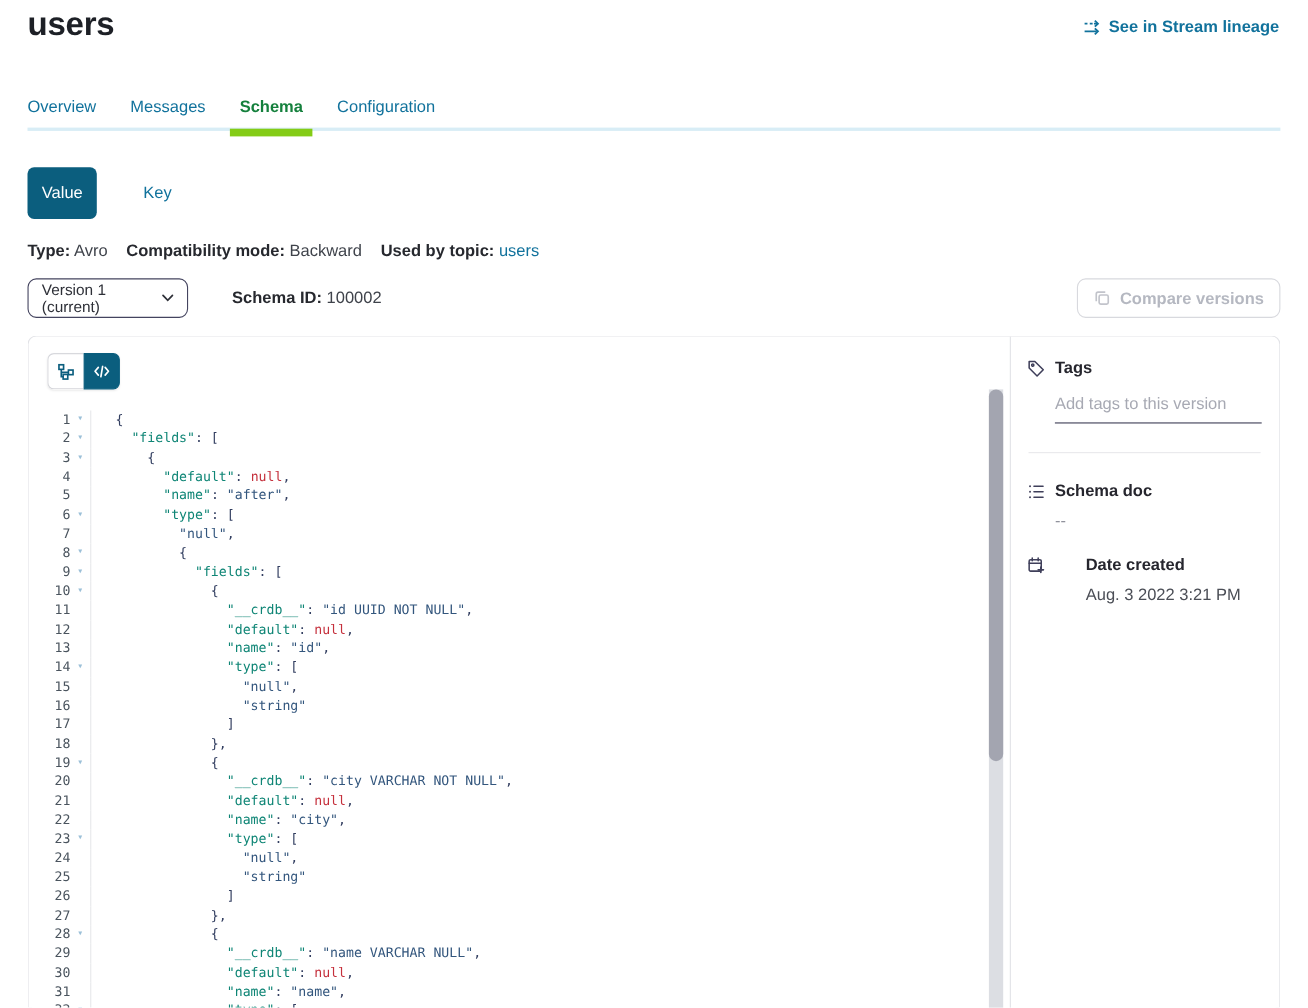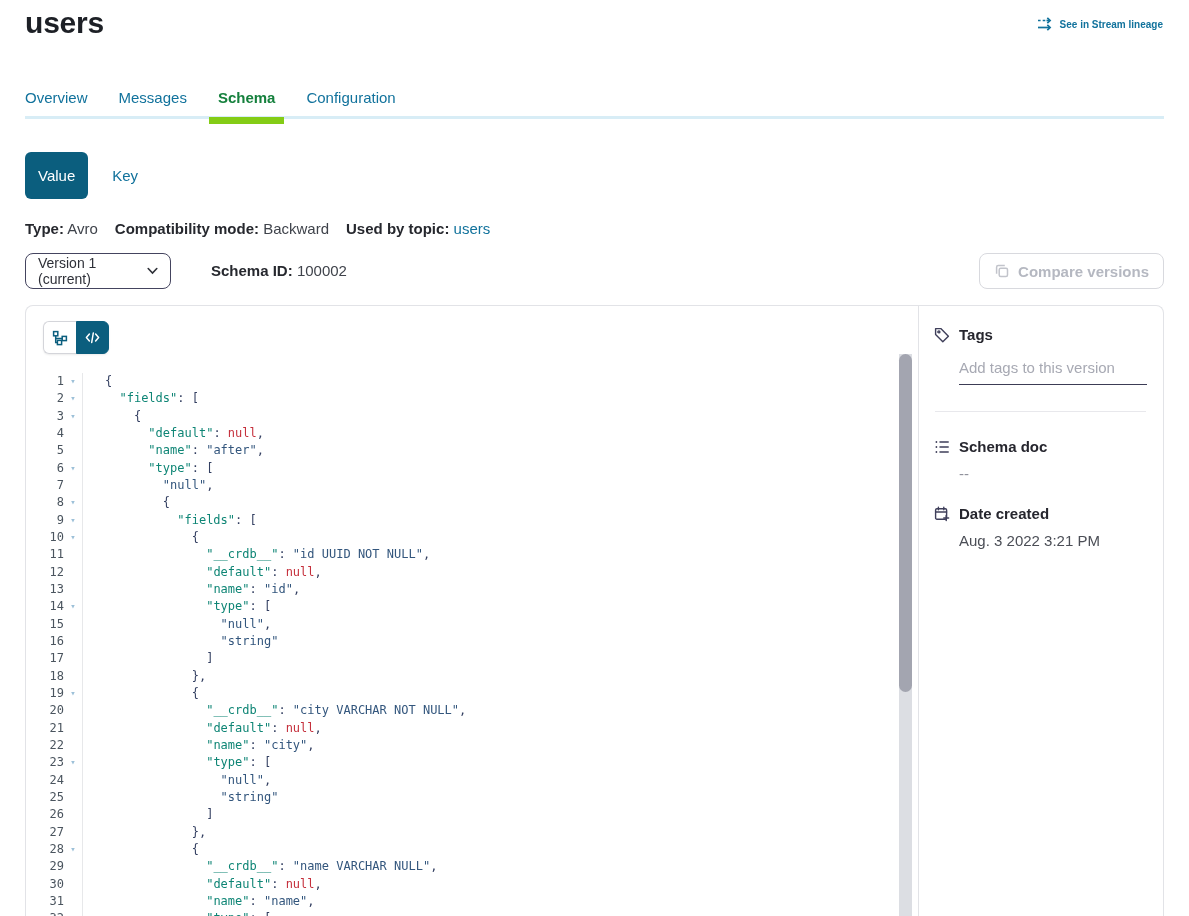--- a/index.html
+++ b/index.html
@@ -3,35 +3,35 @@
 <meta charset="utf-8">
 <style>
   * { margin:0; padding:0; box-sizing:border-box; }
   html,body { width:1189px; height:916px; background:#ffffff; overflow:hidden;
               font-family:"Liberation Sans", sans-serif; color:#3a3d45; }
   .abs { position:absolute; }
 
   
   #page-title { left:25px; top:6px; font-size:30px; font-weight:700; color:#1d2026; letter-spacing:-0.2px; }
   #lineage-link { right:26px; top:16px; display:flex; align-items:center; gap:7px;
-                  color:#11729c; font-size:10px; font-weight:600; cursor:pointer; }
+                  color:#11729c; font-size:15px; font-weight:600; cursor:pointer; }
 
   
   #tabs { left:25px; top:89px; display:flex; }
   .tab { font-size:15px; color:#11729c; padding-bottom:11px; margin-right:31px; cursor:pointer; font-weight:500; }
   .tab.active { color:#15803d; font-weight:600; border-bottom:7px solid #84cc16;
                 padding-left:9px; padding-right:9px; margin-left:-9px; margin-right:22px; }
   #tab-track { left:25px; right:25px; top:116px; height:3px; background:#d8edf6; }
 
   
   #seg { left:25px; top:152px; display:flex; align-items:center; }
   #seg .seg-btn { height:47px; padding:0 13px; border-radius:6px; display:flex; align-items:center;
                   font-size:15px; cursor:pointer; }
   #seg .seg-btn.selected { background:#0b5e7e; color:#ffffff; }
-  #seg .seg-link { margin-left:24px; color:#11729c; font-size:15px; cursor:pointer; }
+  #seg .seg-link { margin-left:42px; color:#11729c; font-size:15px; cursor:pointer; }
 
   
   #meta { left:25px; top:220px; display:flex; font-size:15px; }
   .meta-item { margin-right:17px; }
   .meta-label { font-weight:700; color:#26282e; }
   .meta-value { color:#3f434b; }
   .meta-value.link { color:#11729c; cursor:pointer; }
 
   
   #version-select { left:25px; top:253px; width:146px; height:36px; border:1px solid #44445f;
@@ -271,20 +271,20 @@
     </div>
 
     <div class="side-section" id="section-date">
       <span class="side-icon">
         <svg width="16" height="16" viewBox="0 0 16 16" fill="none" stroke="currentColor" stroke-width="1.4" stroke-linecap="round">
           <rect x="1.6" y="2.8" width="11" height="10.4" rx="1.3"></rect>
           <path d="M1.6 6h11 M4.4 1.2v2.6 M9.8 1.2v2.6"></path>
           <path d="M12.2 9.6v4.8 M9.8 12h4.8" stroke-width="1.5"></path>
         </svg>
       </span>
-      <div style="flex:1;">
+      <div style="flex:1;margin-left:28px;">
         <div class="side-title">Date created</div>
         <div class="side-value dark">Aug. 3 2022 3:21 PM</div>
       </div>
     </div>
 
   </div>
 </div>
 
 </body></html>

